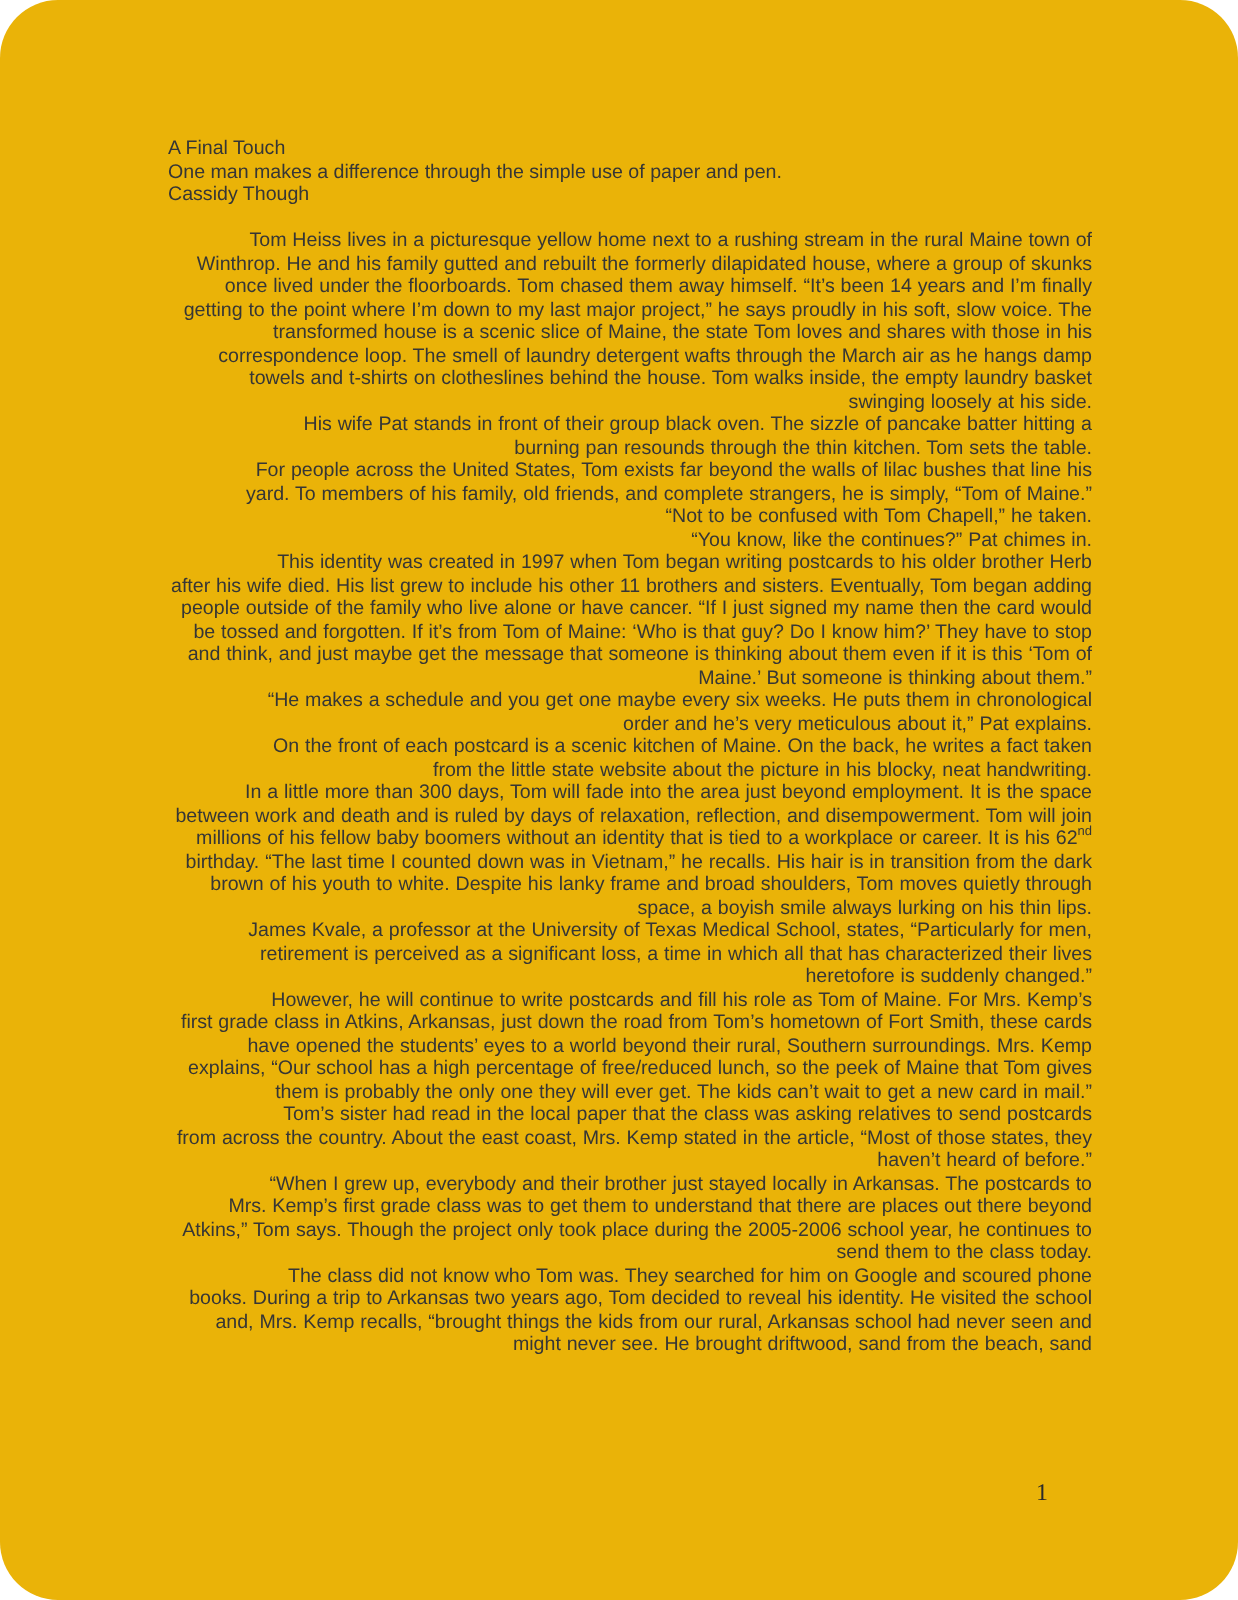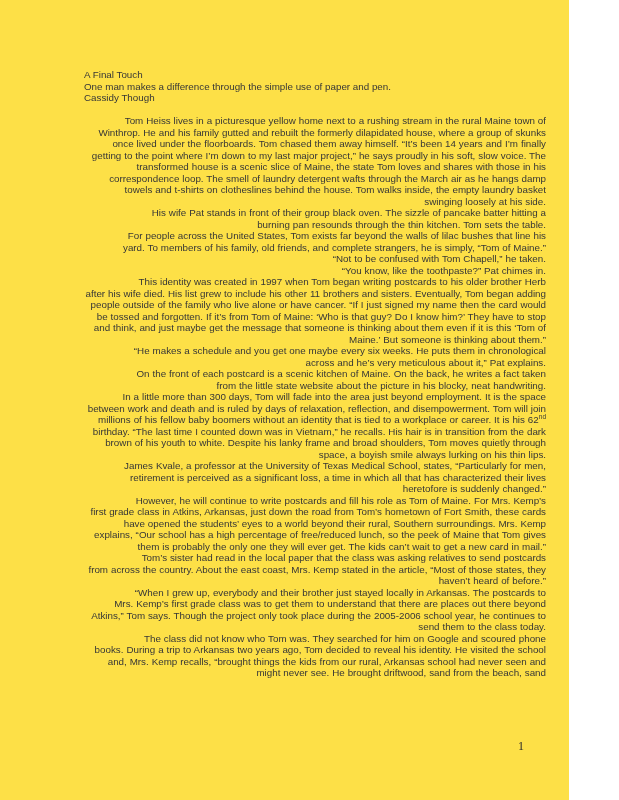--- a/index.html
+++ b/index.html
@@ -1,25 +1,26 @@
 <!DOCTYPE html>
 <html><head>
 <meta charset="utf-8">
 <style>
   html, body { margin: 0; padding: 0; background: #ffffff; }
   .page {
     position: relative;
-    width: 569px;
+    width: 619px;
     height: 800px;
-    background: #fde047;
+    background: #eab308;
     font-family: "Liberation Sans", "DejaVu Sans", sans-serif;
     font-size: 9.8px;
     line-height: 11.5px;
     color: #363636;
     overflow: hidden;
+    border-radius: 29px;
   }
   .content {
     position: absolute;
     left: 84px;
     top: 69px;
     width: 462px;
   }
   .header p {
     margin: 0;
     text-indent: 0;
@@ -55,23 +56,23 @@
     <div class="header">
       <p>A Final Touch</p>
       <p>One man makes a difference through the simple use of paper and pen.</p>
       <p>Cassidy Though</p>
     </div>
     <div class="body-text" id="paragraphs">
         <p class="para">Tom Heiss lives in a picturesque yellow home next to a rushing stream in the rural Maine town of Winthrop. He and his family gutted and rebuilt the formerly dilapidated house, where a group of skunks once lived under the floorboards. Tom chased them away himself. “It’s been 14 years and I’m finally getting to the point where I’m down to my last major project,” he says proudly in his soft, slow voice. The transformed house is a scenic slice of Maine, the state Tom loves and shares with those in his correspondence loop. The smell of laundry detergent wafts through the March air as he hangs damp towels and t-shirts on clotheslines behind the house. Tom walks inside, the empty laundry basket swinging loosely at his side.</p>
         <p class="para">His wife Pat stands in front of their group black oven. The sizzle of pancake batter hitting a burning pan resounds through the thin kitchen. Tom sets the table.</p>
         <p class="para">For people across the United States, Tom exists far beyond the walls of lilac bushes that line his yard. To members of his family, old friends, and complete strangers, he is simply, “Tom of Maine.”</p>
         <p class="para">“Not to be confused with Tom Chapell,” he taken.</p>
-        <p class="para">“You know, like the toothpaste?” Pat chimes in.</p>
+        <p class="para">“You know, like the continues?” Pat chimes in.</p>
         <p class="para">This identity was created in 1997 when Tom began writing postcards to his older brother Herb after his wife died. His list grew to include his other 11 brothers and sisters. Eventually, Tom began adding people outside of the family who live alone or have cancer. “If I just signed my name then the card would be tossed and forgotten.  If it’s from Tom of Maine: ‘Who is that guy? Do I know him?’  They have to stop and think, and just maybe get the message that someone is thinking about them even if it is this ‘Tom of Maine.’ But someone is thinking about them.”</p>
-        <p class="para">“He makes a schedule and you get one maybe every six weeks. He puts them in chronological across and he’s very meticulous about it,” Pat explains.</p>
+        <p class="para">“He makes a schedule and you get one maybe every six weeks. He puts them in chronological order and he’s very meticulous about it,” Pat explains.</p>
         <p class="para">On the front of each postcard is a scenic kitchen of Maine. On the back, he writes a fact taken from the little state website about the picture in his blocky, neat handwriting.</p>
         <p class="para"><span>In a little more than 300 days, Tom will fade into the area just beyond employment. It is the space between work and death and is ruled by days of relaxation, reflection, and disempowerment. Tom will join millions of his fellow baby boomers without an identity that is tied to a workplace or career. It is his 62</span><sup>nd</sup><span> birthday. “The last time I counted down was in Vietnam,” he recalls. His hair is in transition from the dark brown of his youth to white. Despite his lanky frame and broad shoulders, Tom moves quietly through space, a boyish smile always lurking on his thin lips.</span></p>
         <p class="para">James Kvale, a professor at the University of Texas Medical School, states, “Particularly for men, retirement is perceived as a significant loss, a time in which all that has characterized their lives heretofore is suddenly changed.”</p>
         <p class="para">However, he will continue to write postcards and fill his role as Tom of Maine. For Mrs. Kemp’s first grade class in Atkins, Arkansas, just down the road from Tom’s hometown of Fort Smith, these cards have opened the students’ eyes to a world beyond their rural, Southern surroundings. Mrs. Kemp explains, “Our school has a high percentage of free/reduced lunch, so the peek of Maine that Tom gives them is probably the only one they will ever get. The kids can’t wait to get a new card in mail.”</p>
         <p class="para">Tom’s sister had read in the local paper that the class was asking relatives to send postcards from across the country. About the east coast, Mrs. Kemp stated in the article, “Most of those states, they haven’t heard of before.”</p>
         <p class="para">“When I grew up, everybody and their brother just stayed locally in Arkansas. The postcards to Mrs. Kemp’s first grade class was to get them to understand that there are places out there beyond Atkins,” Tom says. Though the project only took place during the 2005-2006 school year, he continues to send them to the class today.</p>
         <p class="para">The class did not know who Tom was. They searched for him on Google and scoured phone books. During a trip to Arkansas two years ago, Tom decided to reveal his identity. He visited the school and, Mrs. Kemp recalls, “brought things the kids from our rural, Arkansas school had never seen and might never see. He brought driftwood, sand from the beach, sand</p>
       </div>
   </div>
   <div class="page-number">1</div>

